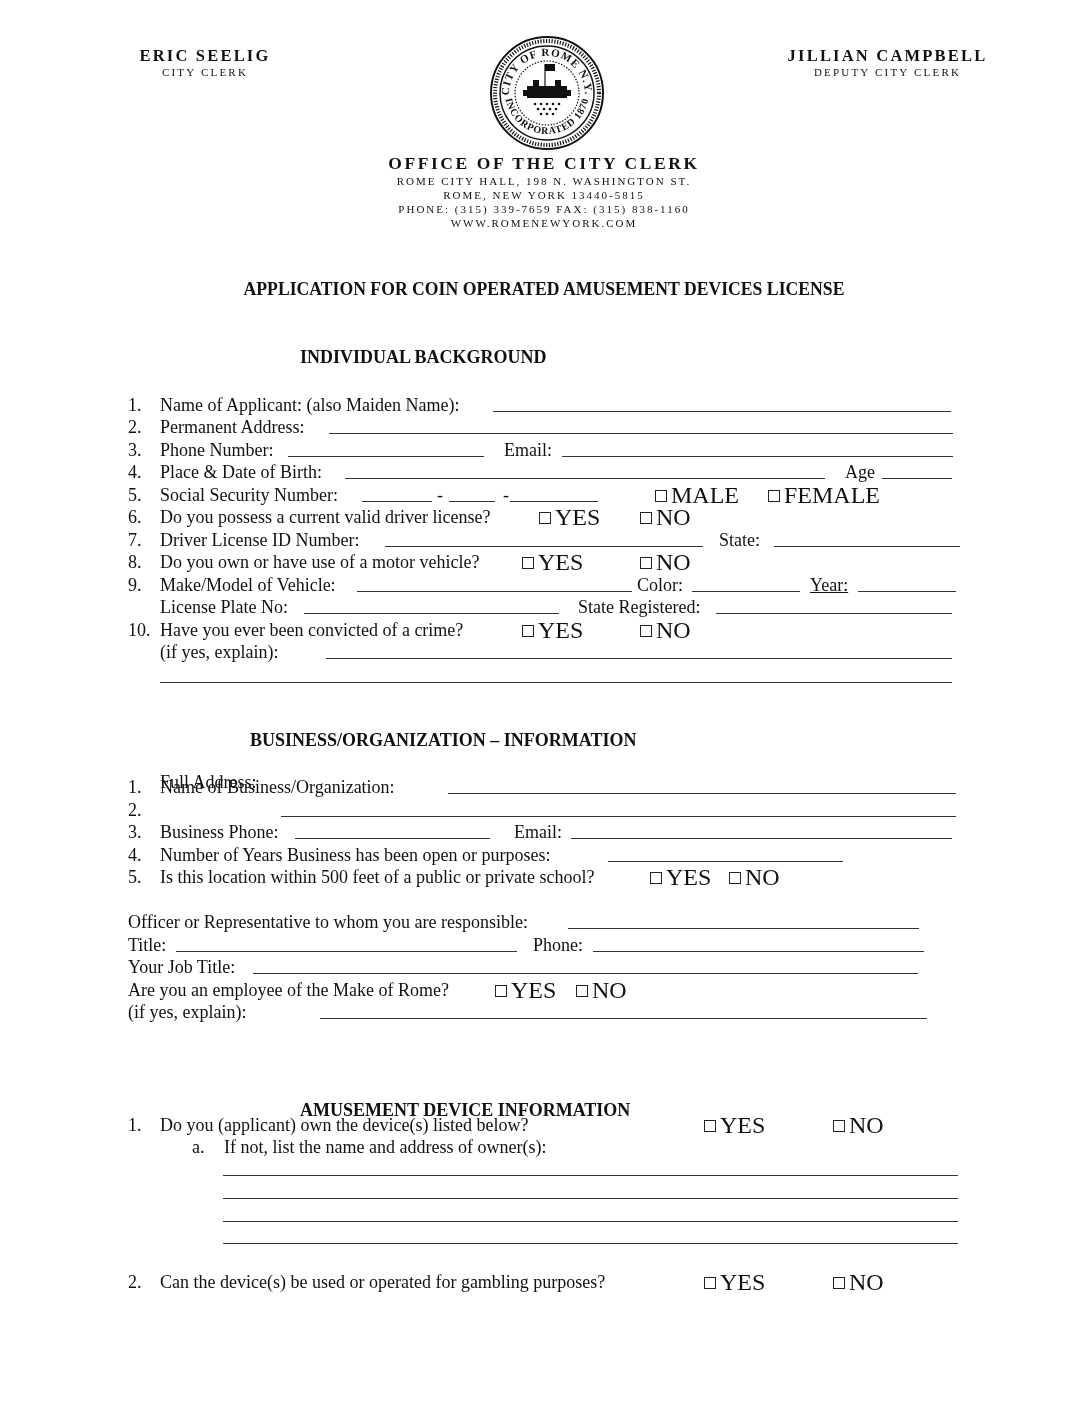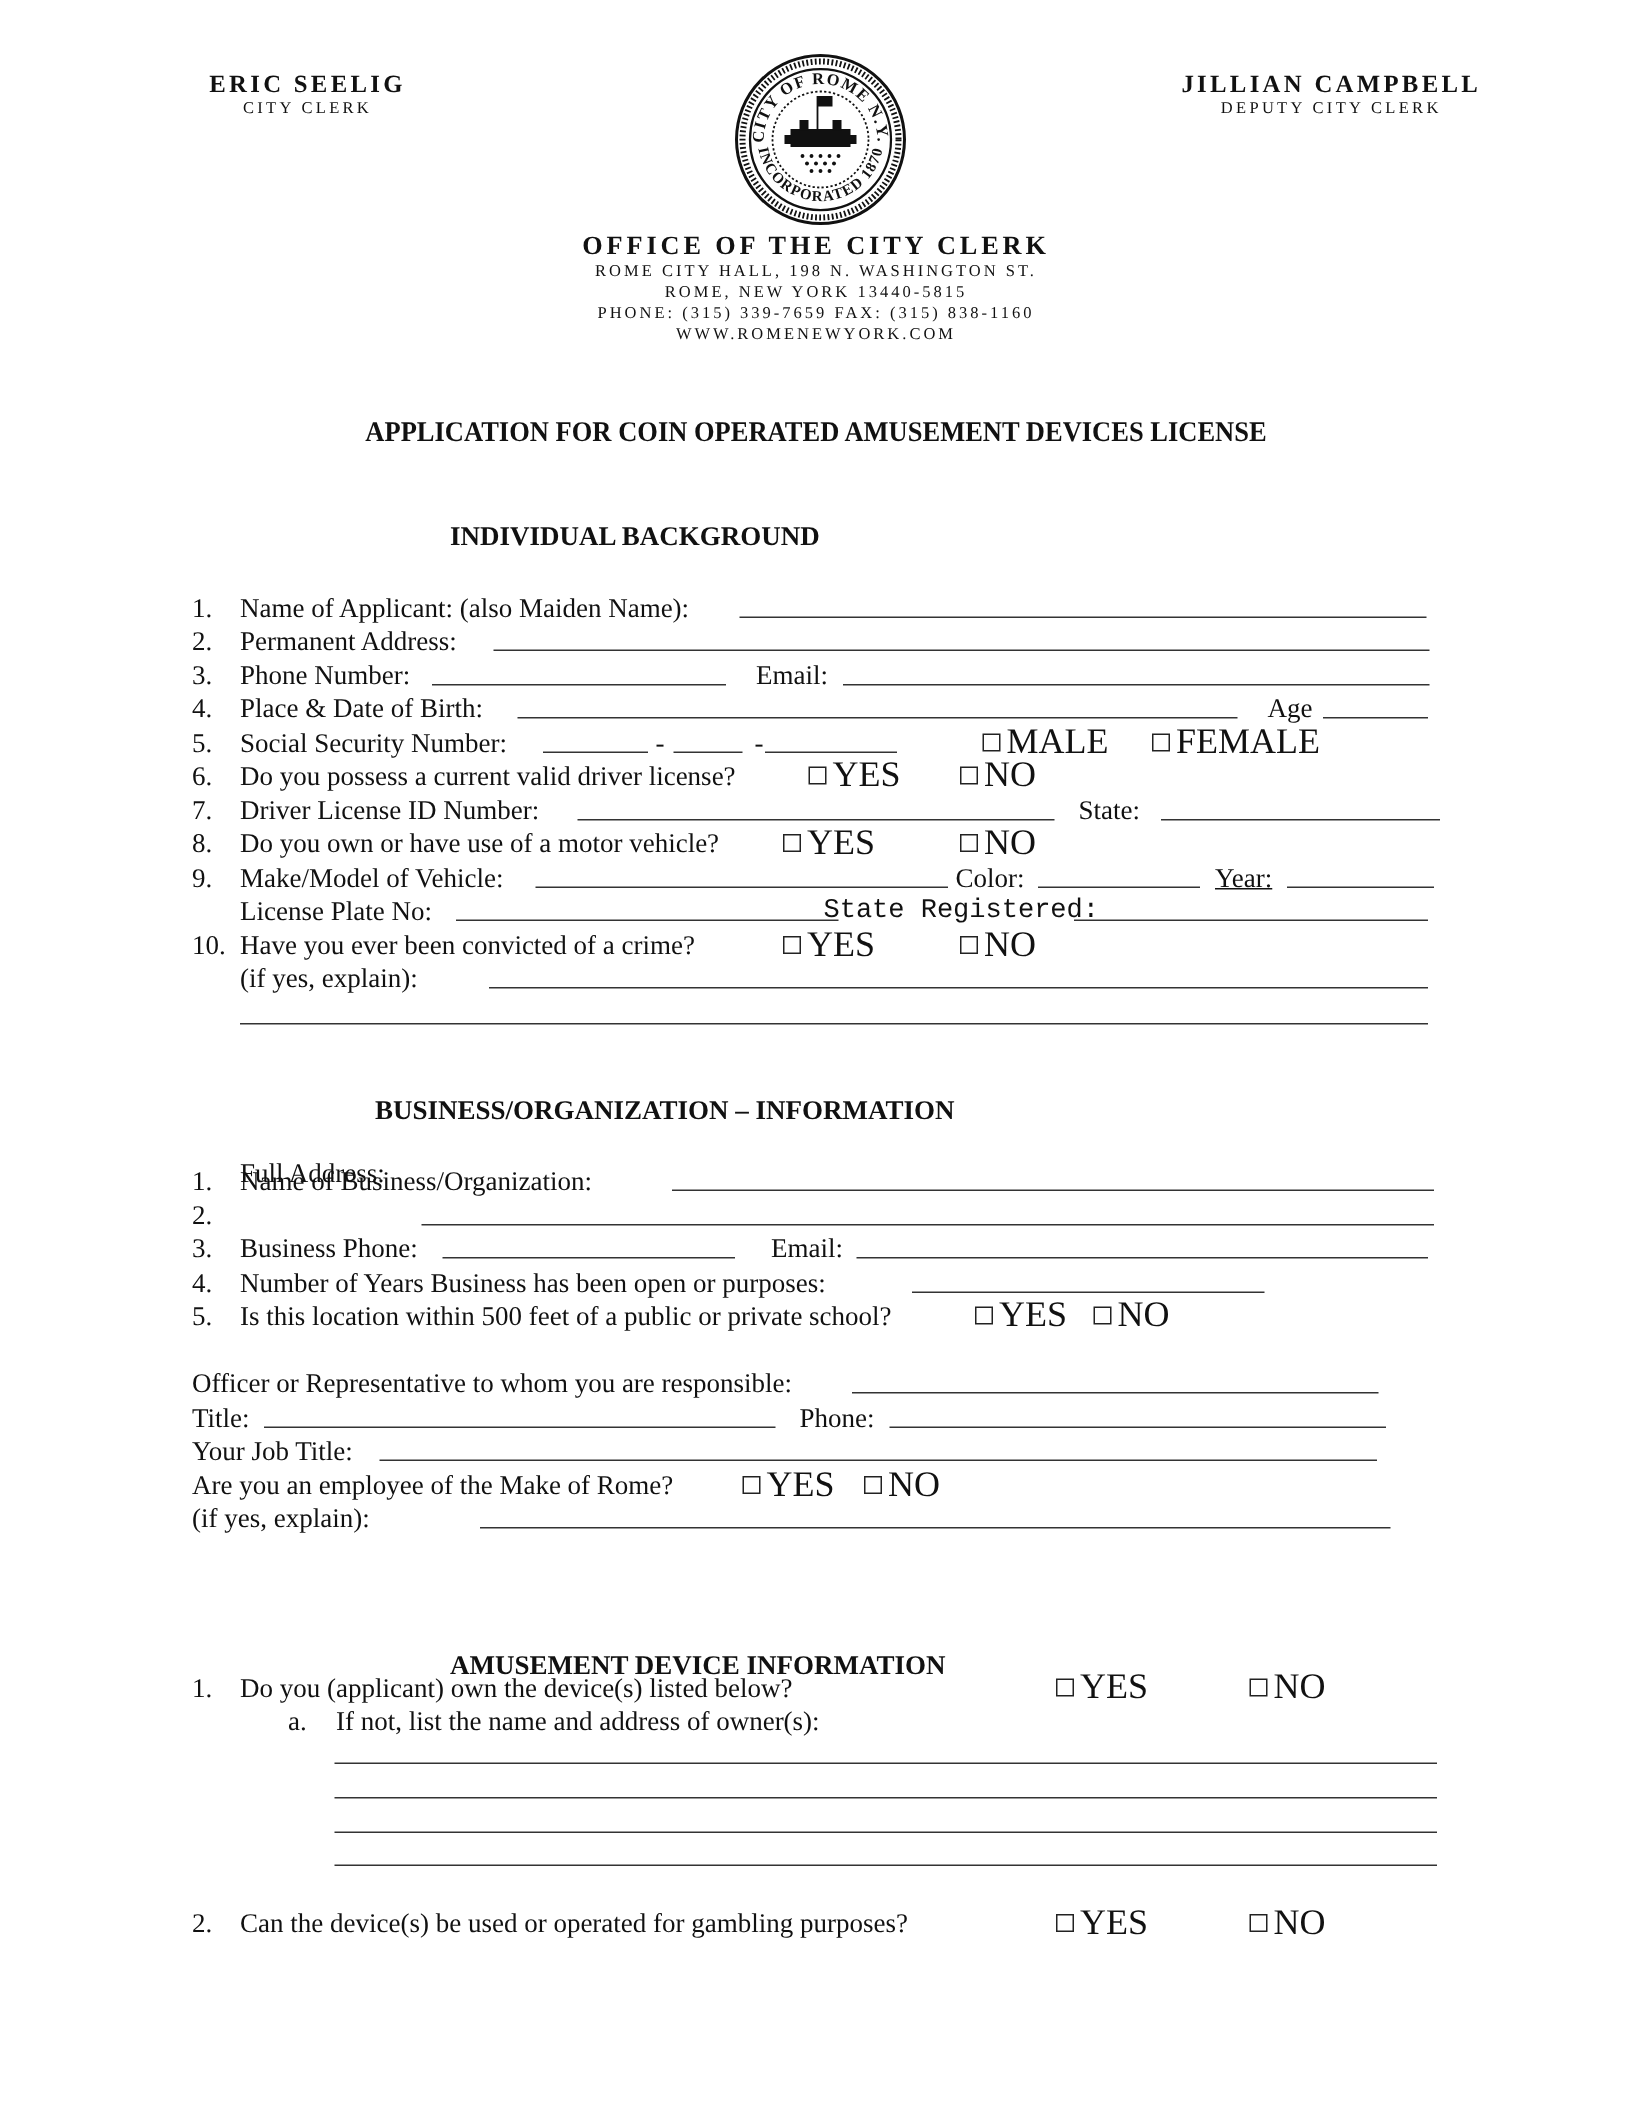--- a/index.html
+++ b/index.html
@@ -123,21 +123,21 @@
 <div class="abs t" style="left:128px; top:574px;">9.</div>
 <div class="abs t" style="left:160px; top:574px;">Make/Model of Vehicle:</div>
 <div class="blank" style="left:357px; top:591px; width:275px;"></div>
 <div class="abs t" style="left:637px; top:574px;">Color:</div>
 <div class="blank" style="left:692px; top:591px; width:108px;"></div>
 <div class="abs t" style="left:810px; top:574px;text-decoration:underline;">Year:</div>
 <div class="blank" style="left:858px; top:591px; width:98px;"></div>
 
 <div class="abs t" style="left:160px; top:596px;">License Plate No:</div>
 <div class="blank" style="left:304px; top:613px; width:255px;"></div>
-<div class="abs t" style="left:549px; top:596px;font-family:Liberation Mono, monospace;">State Registered:</div>
+<div class="abs t" style="left:578px; top:596px;">State Registered:</div>
 <div class="blank" style="left:716px; top:613px; width:236px;"></div>
 
 <div class="abs t" style="left:128px; top:619px;">10.</div>
 <div class="abs t" style="left:160px; top:619px;">Have you ever been convicted of a crime?</div>
 <div class="opt" style="left:522px; top:619px;"><span class="chk"></span><span>YES</span></div>
 <div class="opt" style="left:640px; top:619px;"><span class="chk"></span><span>NO</span></div>
 <div class="abs t" style="left:160px; top:641px;">(if yes, explain):</div>
 <div class="blank" style="left:326px; top:658px; width:626px;"></div>
 <div class="blank" style="left:160px; top:682px; width:792px;"></div>
 

